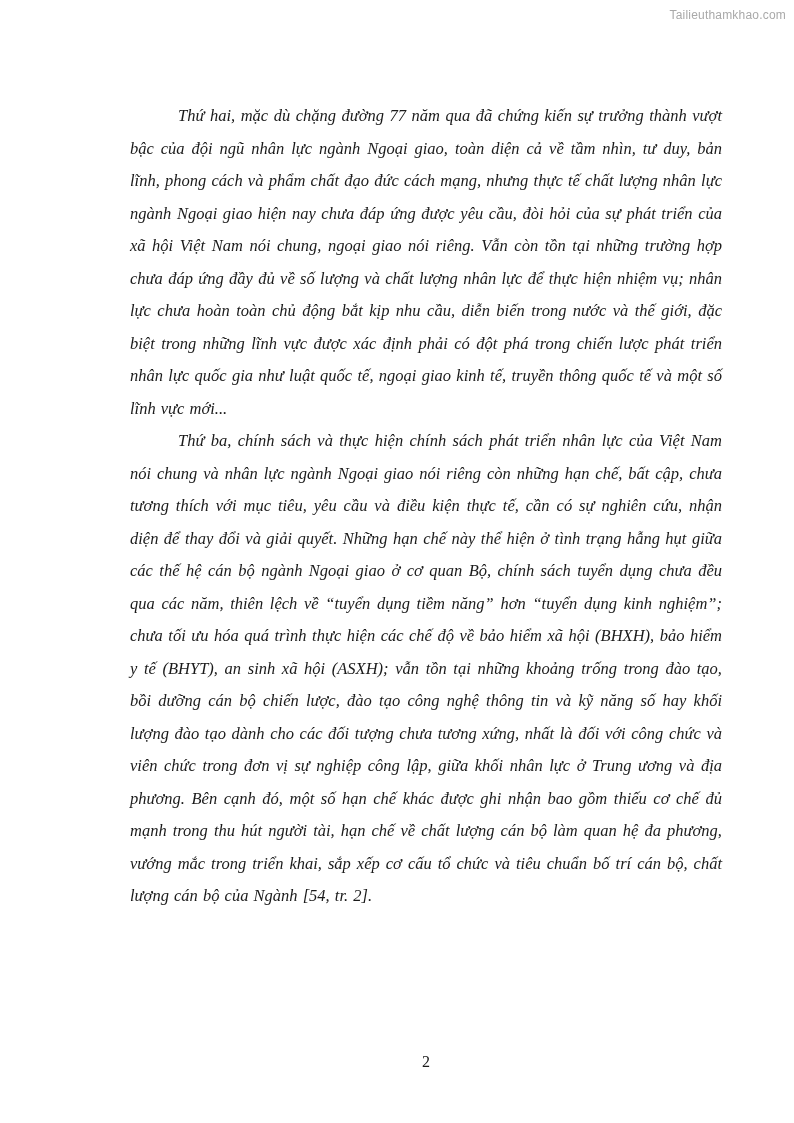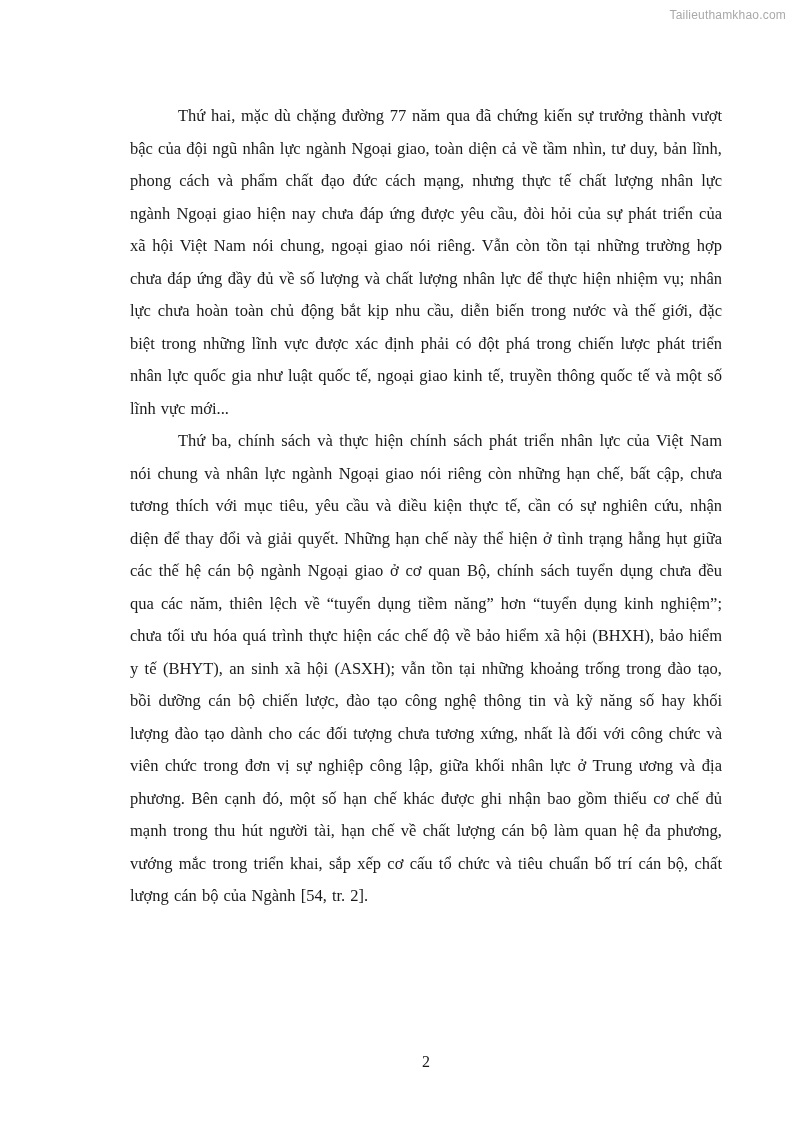--- a/index.html
+++ b/index.html
@@ -24,20 +24,21 @@
     font-family: "Liberation Sans", sans-serif;
     font-size: 12px;
     color: #a9a9a9;
     letter-spacing: 0.2px;
   }
   .content {
     position: absolute;
     top: 100px;
     left: 130px;
     width: 592px;
+    font-style: italic;
   }
   .content p {
     font-size: 16.5px;
     line-height: 32.5px;
     color: #1a1a1a;
     text-align: justify;
     text-indent: 48px;
     word-spacing: 1px;
   }
   .page-number {

